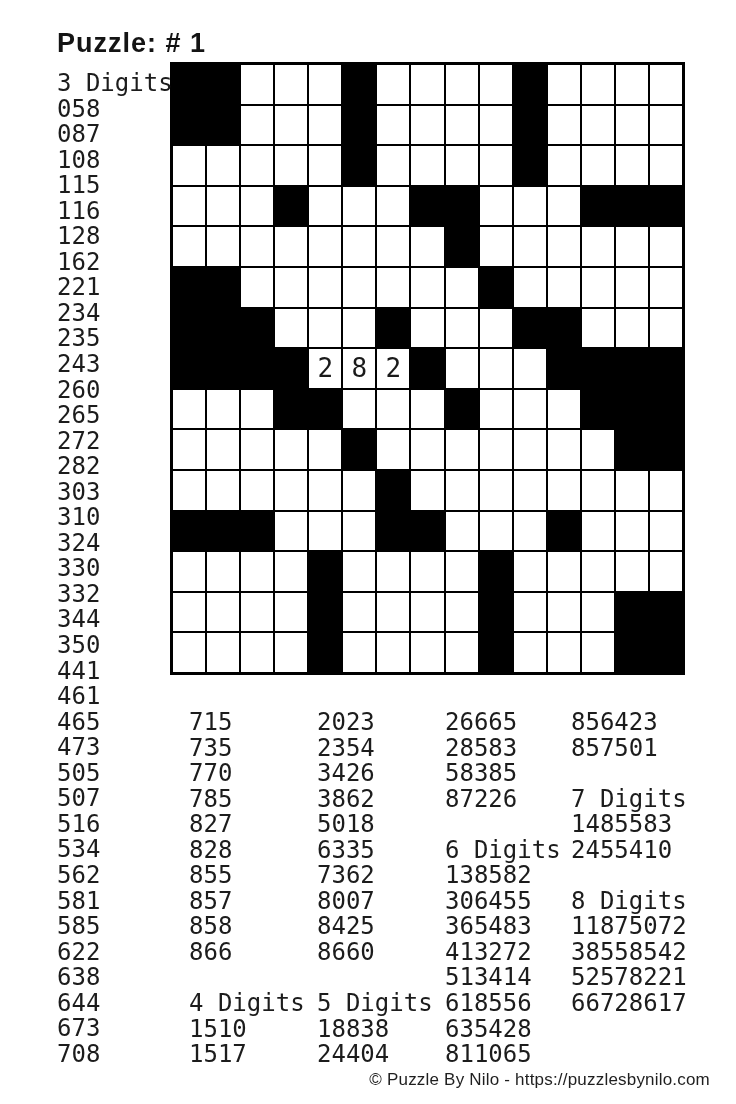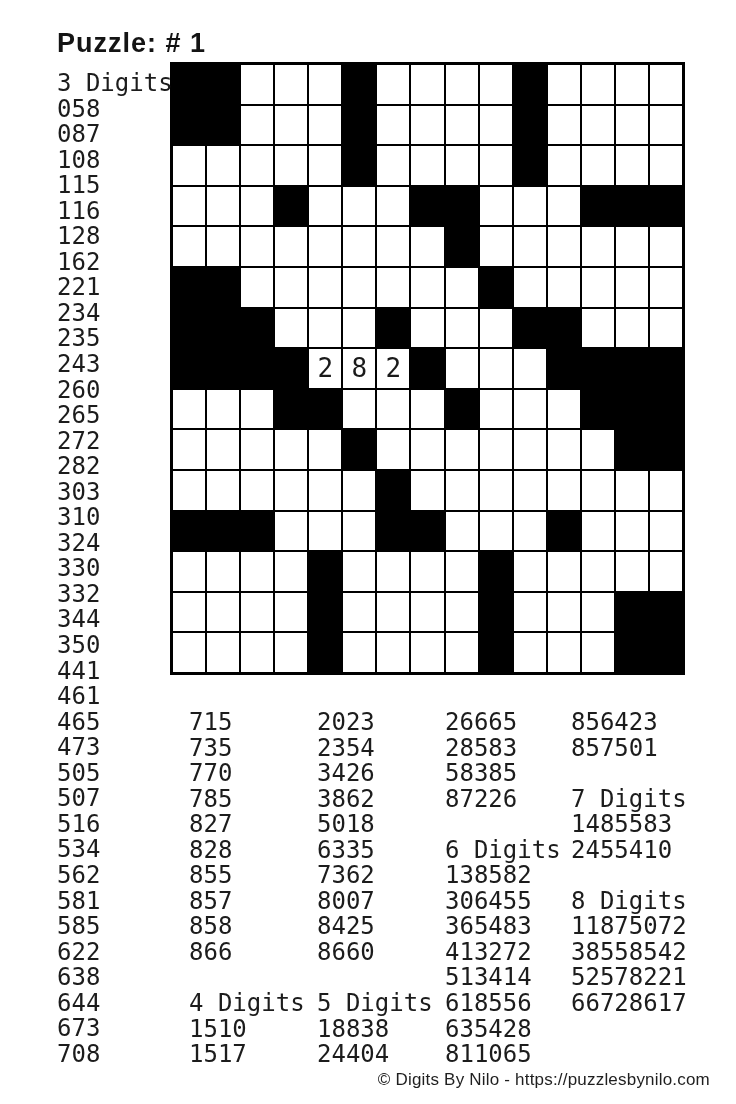--- a/index.html
+++ b/index.html
@@ -299,15 +299,15 @@
       <div class="cell black"></div>
     </div>
 
   <div class="num-col" id="left-list" style="left:57px; top:71px;"><div class="line">3 Digits</div><div class="line">058</div><div class="line">087</div><div class="line">108</div><div class="line">115</div><div class="line">116</div><div class="line">128</div><div class="line">162</div><div class="line">221</div><div class="line">234</div><div class="line">235</div><div class="line">243</div><div class="line">260</div><div class="line">265</div><div class="line">272</div><div class="line">282</div><div class="line">303</div><div class="line">310</div><div class="line">324</div><div class="line">330</div><div class="line">332</div><div class="line">344</div><div class="line">350</div><div class="line">441</div><div class="line">461</div><div class="line">465</div><div class="line">473</div><div class="line">505</div><div class="line">507</div><div class="line">516</div><div class="line">534</div><div class="line">562</div><div class="line">581</div><div class="line">585</div><div class="line">622</div><div class="line">638</div><div class="line">644</div><div class="line">673</div><div class="line">708</div></div>
 
   <div class="num-col bottom-col" id="bottom-col-0" style="left:189px; top:710px;"><div class="line">715</div><div class="line">735</div><div class="line">770</div><div class="line">785</div><div class="line">827</div><div class="line">828</div><div class="line">855</div><div class="line">857</div><div class="line">858</div><div class="line">866</div><div class="line"></div><div class="line">4 Digits</div><div class="line">1510</div><div class="line">1517</div></div>
   <div class="num-col bottom-col" id="bottom-col-1" style="left:317px; top:710px;"><div class="line">2023</div><div class="line">2354</div><div class="line">3426</div><div class="line">3862</div><div class="line">5018</div><div class="line">6335</div><div class="line">7362</div><div class="line">8007</div><div class="line">8425</div><div class="line">8660</div><div class="line"></div><div class="line">5 Digits</div><div class="line">18838</div><div class="line">24404</div></div>
   <div class="num-col bottom-col" id="bottom-col-2" style="left:445px; top:710px;"><div class="line">26665</div><div class="line">28583</div><div class="line">58385</div><div class="line">87226</div><div class="line"></div><div class="line">6 Digits</div><div class="line">138582</div><div class="line">306455</div><div class="line">365483</div><div class="line">413272</div><div class="line">513414</div><div class="line">618556</div><div class="line">635428</div><div class="line">811065</div></div>
   <div class="num-col bottom-col" id="bottom-col-3" style="left:571px; top:710px;"><div class="line">856423</div><div class="line">857501</div><div class="line"></div><div class="line">7 Digits</div><div class="line">1485583</div><div class="line">2455410</div><div class="line"></div><div class="line">8 Digits</div><div class="line">11875072</div><div class="line">38558542</div><div class="line">52578221</div><div class="line">66728617</div></div>
 
-  <div class="footer">© Digits By Nilo - https://puzzlesbynilo.com</div>
+  <div class="footer">© Puzzle By Nilo - https://puzzlesbynilo.com</div>
 
 </div>
 
 </body></html>

